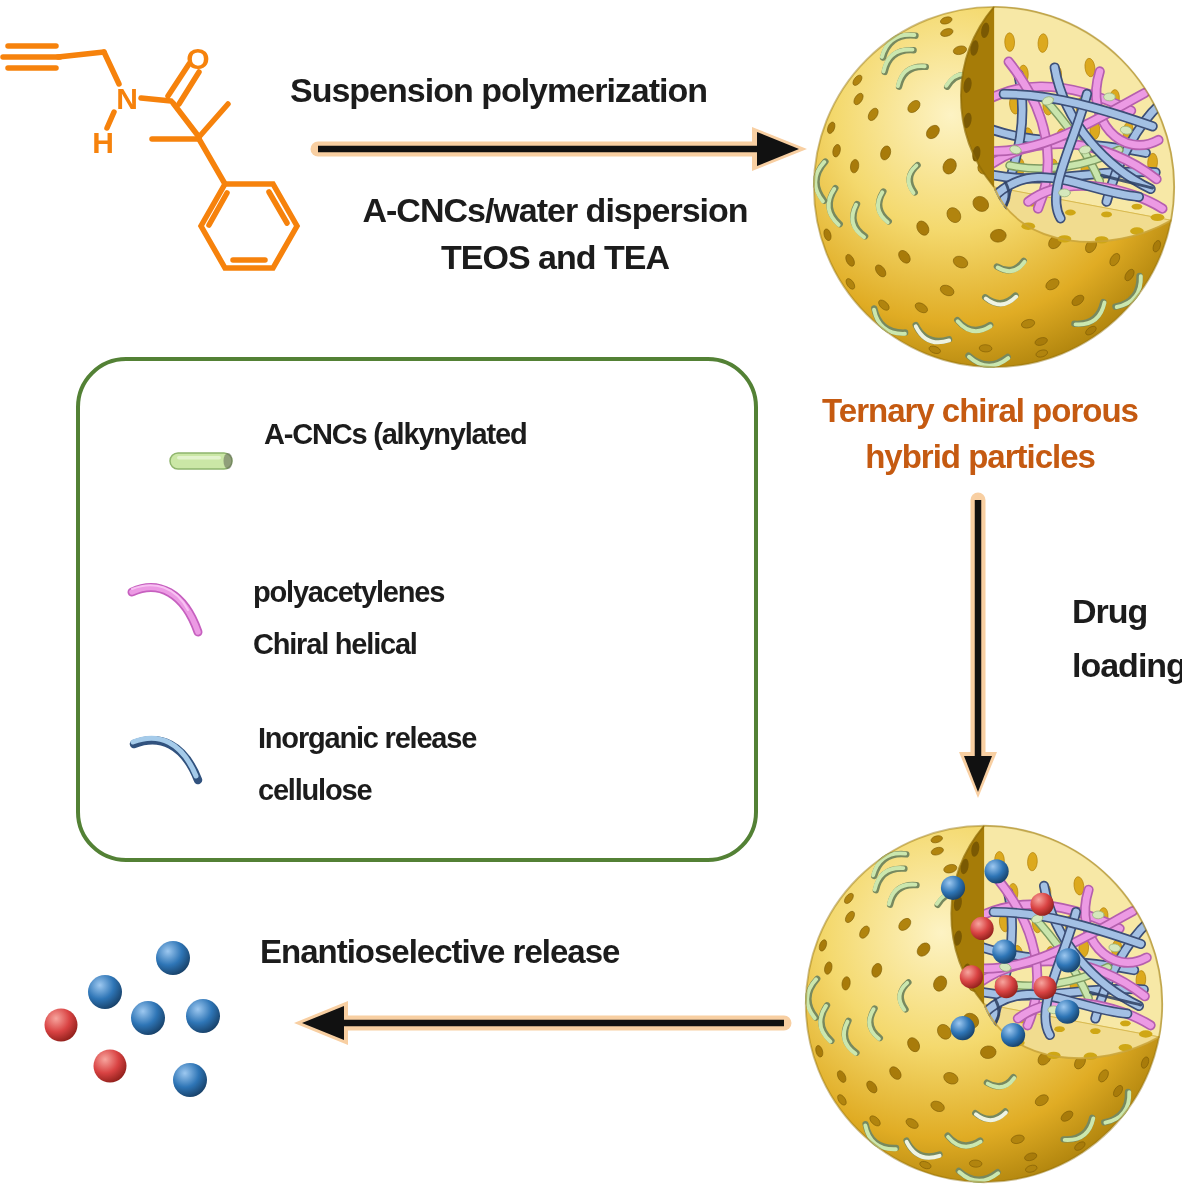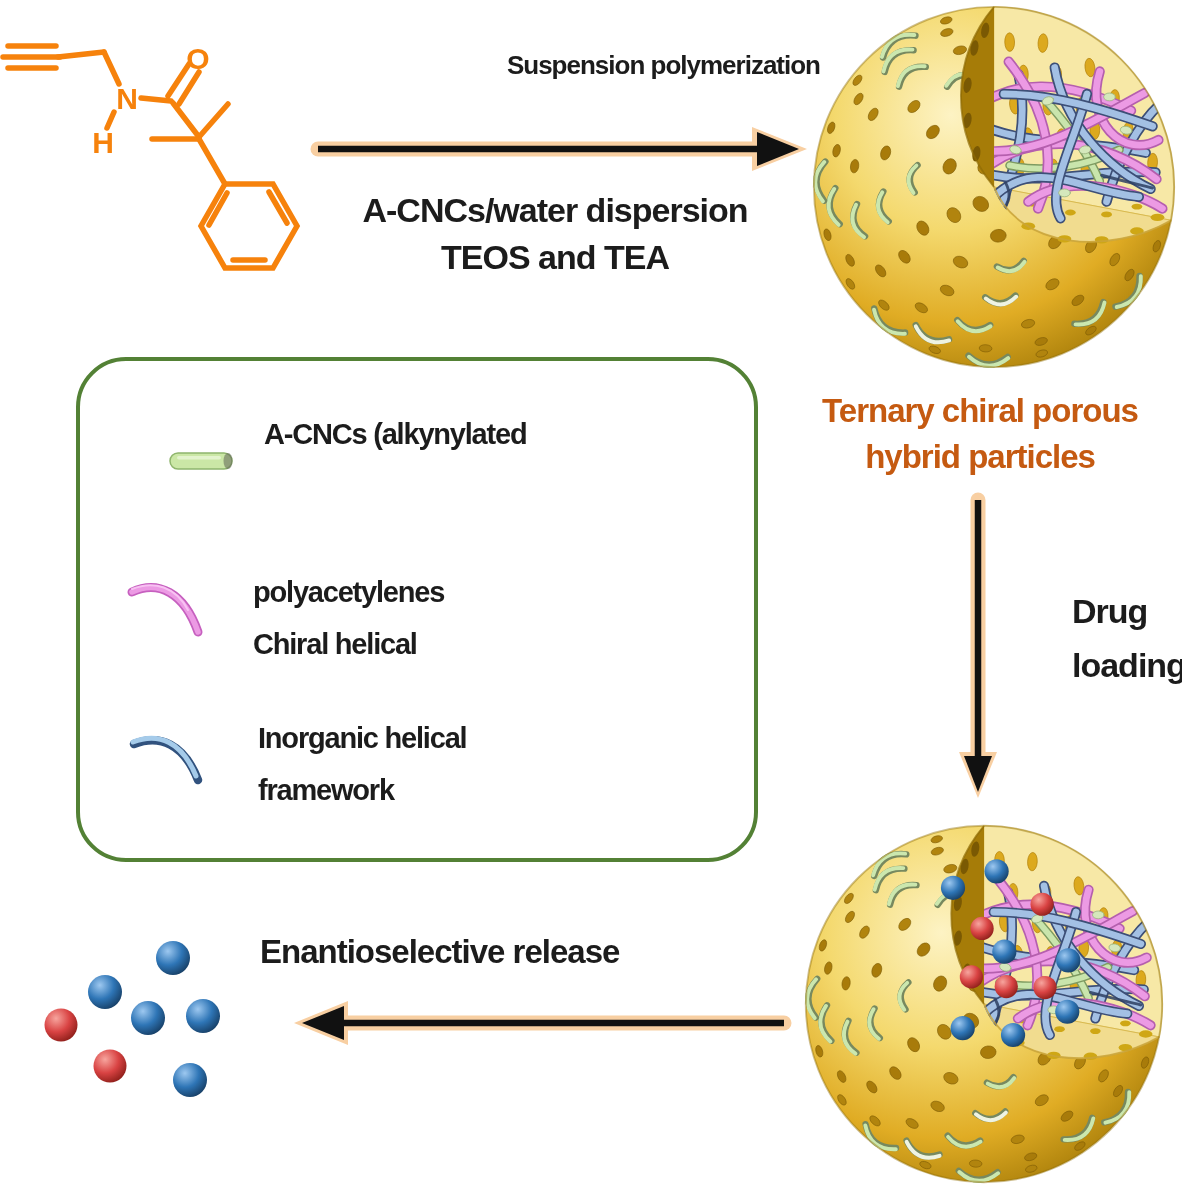--- a/index.html
+++ b/index.html
@@ -1,20 +1,20 @@
 <!DOCTYPE html>
 <html><head>
 <meta charset="utf-8">
 <style>
   html,body{margin:0;padding:0;background:#fff;}
   #fig{position:relative;width:1182px;height:1186px;background:#fff;overflow:hidden;
        font-family:"Liberation Sans",sans-serif;}
   .t{position:absolute;font-weight:bold;color:#1c1c1c;letter-spacing:-1px;line-height:1.2;}
   .abs{position:absolute;}
-  #step1-label{left:290px;top:50px;width:530px;text-align:right;font-size:26px;}
+  #step1-label{left:290px;top:70px;width:530px;text-align:left;font-size:34px;}
   #cond1{left:290px;top:190px;width:530px;text-align:center;font-size:34px;}
   #cond2{left:290px;top:237px;width:530px;text-align:center;font-size:34px;}
   #product-label{left:772px;top:388px;width:416px;text-align:center;font-size:33px;
                  line-height:46px;color:#C55A11;}
   #drug-label{left:1072px;top:584px;font-size:34px;line-height:54px;}
   #release-label{left:260px;top:932px;width:520px;text-align:left;font-size:33px;}
   #legend-box{left:76px;top:357px;width:674px;height:497px;border:4px solid #538135;
               border-radius:50px;}
   .leg-text{font-size:29px;line-height:52px;letter-spacing:-1.2px;}
   #leg1-text{left:264px;top:408px;}
@@ -303,22 +303,22 @@
   <div class="t leg-text" id="leg2-text">
     <div>polyacetylenes</div>
     <div>Chiral helical</div>
   </div>
 
   <svg class="abs" style="left:124px;top:730px;width:92px;height:64px" viewBox="0 0 92 64">
     <path d="M 10,14 C 36,4 60,14 74,50" fill="none" stroke="#31527E" stroke-width="8.5" stroke-linecap="round"></path>
     <path d="M 9,12 C 35,2 58,12 72,46" fill="none" stroke="#A5CBEA" stroke-width="5" stroke-linecap="round"></path>
   </svg>
   <div class="t leg-text" id="leg3-text">
-    <div>Inorganic helical</div>
-    <div>framework</div>
+    <div>Inorganic release</div>
+    <div>cellulose</div>
   </div>
 
   <svg class="abs" style="left:952px;top:492px;width:52px;height:312px" viewBox="0 0 52 312">
     <line x1="26" y1="8" x2="26" y2="266" stroke="#F8CFA2" stroke-width="15" stroke-linecap="round"></line>
     <polygon points="7,260 45,260 26,306" fill="#F8CFA2"></polygon>
     <line x1="26" y1="8" x2="26" y2="268" stroke="#111111" stroke-width="6.5"></line>
     <polygon points="12,264 40,264 26,300" fill="#111111"></polygon>
   </svg>
   <div class="t" id="drug-label">
     <div>Drug</div>

